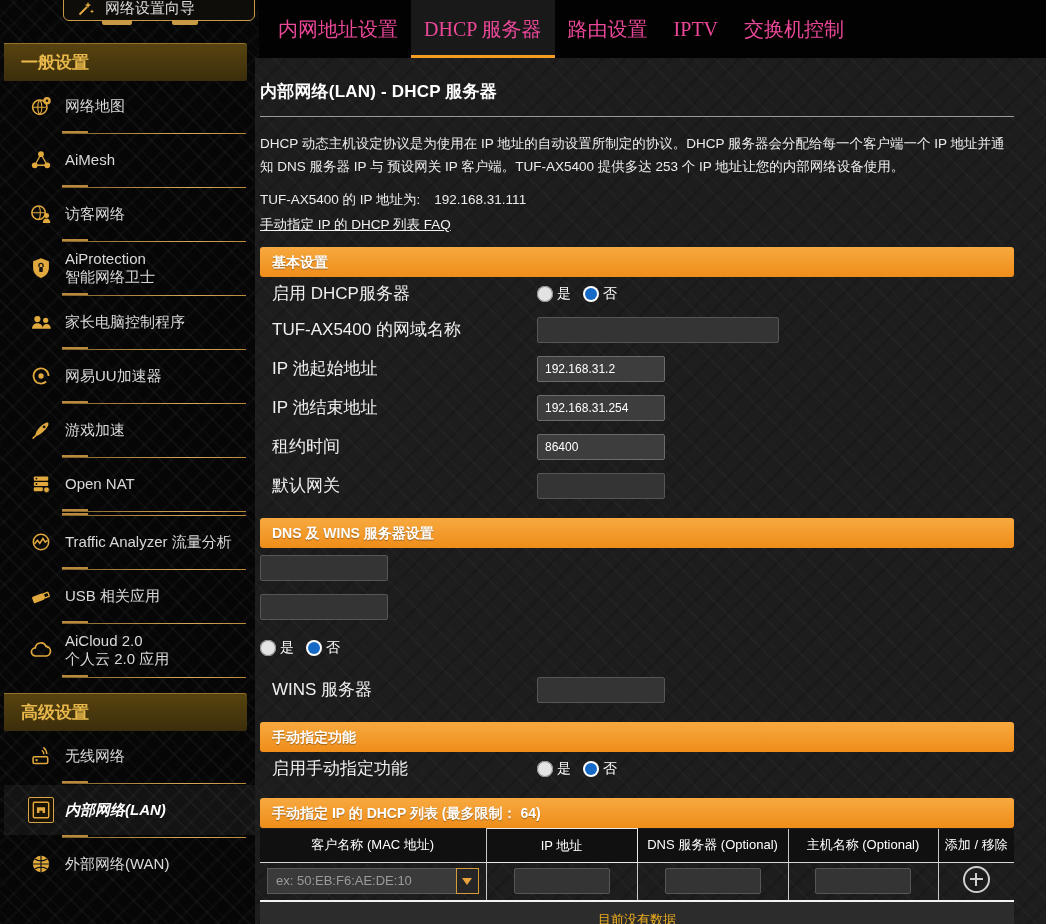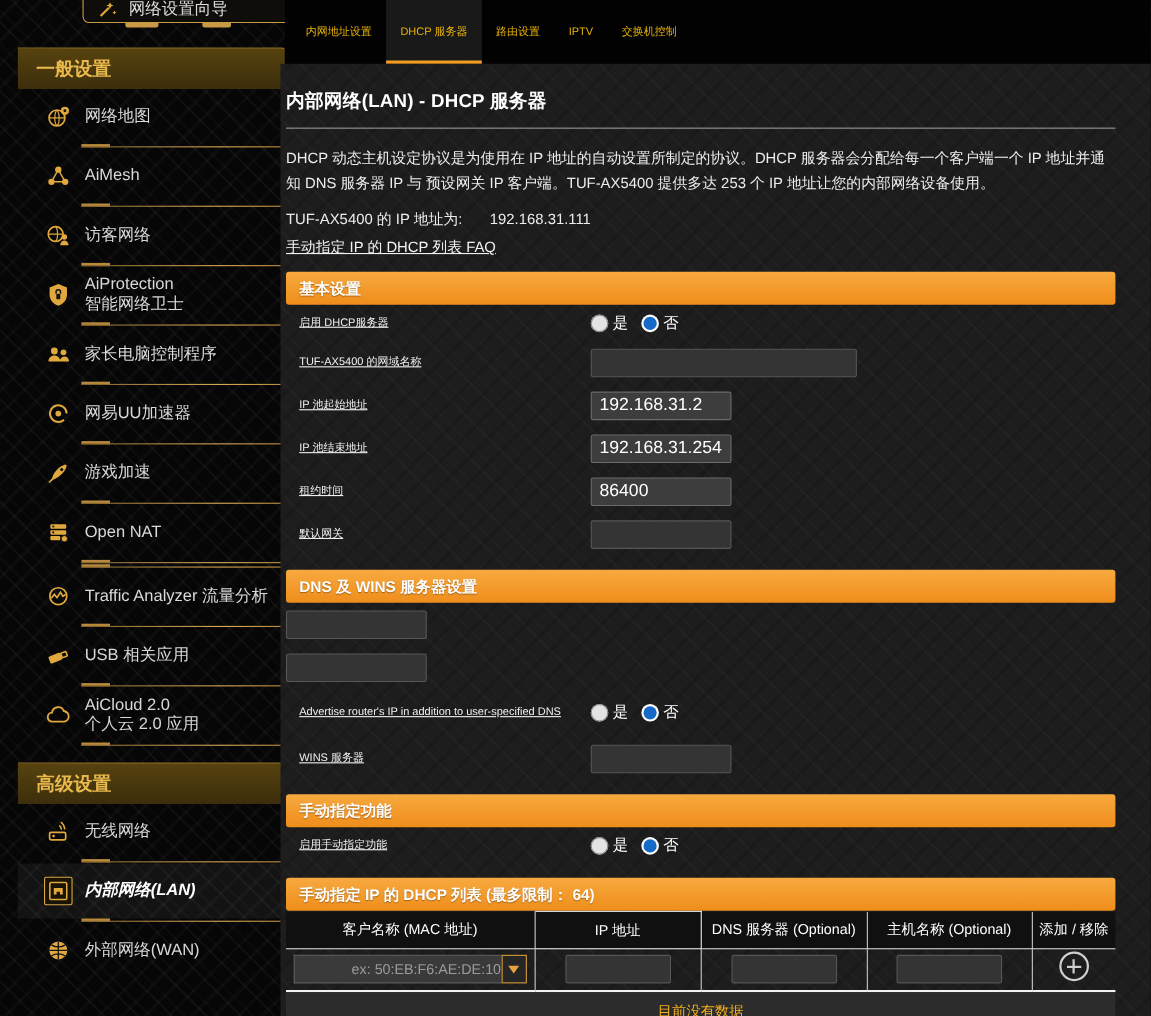--- a/index.html
+++ b/index.html
@@ -8,21 +8,21 @@
     position:relative;
     font-family:"Liberation Sans", sans-serif;
     background-color:#060606;
     background-image:
       repeating-linear-gradient(45deg, rgba(255,255,255,0.035) 0 2px, transparent 2px 8px, rgba(255,255,255,0.018) 8px 10px, transparent 10px 22px),
       repeating-linear-gradient(-45deg, rgba(255,255,255,0.022) 0 3px, transparent 3px 15px);
     color:#e6e6e6;
   }
 
   
-  .sidebar { position:absolute; left:16px; top:0; width:259px; height:728px; }
+  .sidebar { position:absolute; left:4px; top:0; width:259px; height:728px; }
   .wizard-box {
     position:absolute; top:-29px; left:59px; width:192px; height:50px;
     border:1px solid #c99a45; border-radius:6px; background:#0e0d0a;
     display:flex; align-items:flex-end; gap:9px; padding:3px 10px 2px 12px;
     color:#dcdcdc; font-size:15px;
   }
   .wizard-notch { position:absolute; top:21px; height:4px; background:#c99a45; border-radius:0 0 2px 2px; }
   .notch-a { left:98px; width:30px; }
   .notch-b { left:168px; width:26px; }
   .side-header {
@@ -43,52 +43,52 @@
   .side-item.active { background:rgba(255,255,255,0.055);font-style:italic; }
   .side-item.active .txt { color:#ffffff; font-weight:bold; }
   .side-item.active .ico { border:1px solid #d8a445; background:#191303; border-radius:2px; }
   .sep { position:relative; height:4px; margin:0 17px 0 58px; }
   .sep::before { content:''; position:absolute; left:0; top:0; width:26px; height:3px; background:#b98a3c; }
   .sep::after  { content:''; position:absolute; left:0; right:0; top:2px; height:1px;
                  background:linear-gradient(90deg,#7d5f2a,#d8a856 70%,#b98a3c); }
 
   
   .tabbar { position:absolute; left:259px; top:0; width:787px; height:58px; background:#020202; display:flex; padding-left:6px; }
-  .tab { display:flex; align-items:center; padding:0 13px; font-size:10px; color:#eab308; cursor:pointer; white-space:nowrap; }
+  .tab { display:flex; align-items:center; padding:0 13px; font-size:20px; color:#ec4899; cursor:pointer; white-space:nowrap;font-family:Liberation Serif, serif; }
   .tab.active { background:#191919; border-bottom:3px solid #f49b22; padding-top:3px; }
 
   
   .panel {
     position:absolute; left:255px; top:58px; width:820px; height:866px;
     background-color:#1d1d1d;
     background-image:
       repeating-linear-gradient(45deg, rgba(255,255,255,0.025) 0 2px, transparent 2px 9px, rgba(255,255,255,0.012) 9px 11px, transparent 11px 24px),
       repeating-linear-gradient(-45deg, rgba(0,0,0,0.12) 0 3px, transparent 3px 16px);
   }
   .content { margin-left:5px; width:754px; padding-top:22px; }
   .page-title { font-size:17px; font-weight:bold; color:#ffffff; letter-spacing:.2px; }
   .title-rule { border:none; border-top:1px solid #9a9a9a; margin:13px 0 0 0; }
   .desc { margin-top:15px; font-size:13.5px; line-height:23px; color:#ececec; }
   .ip-line { margin-top:13px; font-size:13.5px; color:#ececec; }
-  .ip-line .val { margin-left:25px; }
+  .ip-line .val { margin-left:14px; }
   .faq-link { display:inline-block; margin-top:7px; font-size:13.5px; color:#f2f2f2; text-decoration:underline; cursor:pointer; }
 
   .sec-bar {
     margin-top:13px; height:30px; line-height:30px; padding-left:12px;
     background:linear-gradient(180deg,#f7a93f,#ef8d1a);
     color:#fff; font-size:14px; font-weight:bold; border-radius:3px;
     text-shadow:0 1px 1px rgba(0,0,0,.35);
   }
   .row { display:flex; align-items:center; min-height:39px; }
   .row.compact { min-height:33px; }
   .row.tall { min-height:44px; }
-  .row .lbl { width:277px; padding-left:12px; font-size:10px; color:#f0f0f0; line-height:18px;text-decoration:underline; }
+  .row .lbl { width:277px; padding-left:12px; font-size:17px; color:#f0f0f0; line-height:18px; }
   .tin {
     height:26px; background:#3d3d3d; border:1px solid #6b6b6b; border-radius:2px;
-    color:#fff; font-size:16px; padding:0 7px; font-family:"Liberation Sans", sans-serif;
+    color:#fff; font-size:12px; padding:0 7px; font-family:"Liberation Sans", sans-serif;
   }
   .tin.dim { background:#343434; border-color:#565656; }
   .tin.w-wide { width:242px; }
   .tin.w-ip { width:128px; }
 
   .radio { width:16px; height:16px; border-radius:50%; display:inline-block; cursor:pointer; }
   .radio.off { background:#e3e3e3; box-shadow:inset 0 0 0 1px #8a8a8a; }
   .radio.on { background:#fff; position:relative; }
   .radio.on::after { content:''; position:absolute; left:2px; top:2px; width:12px; height:12px; border-radius:50%; background:#1569c7; }
   .rlabel { font-size:14px; color:#fff; margin:0 12px 0 4px; vertical-align:2px; }
@@ -103,21 +103,21 @@
   table.dhcp th:last-child { border-right:none; }
   table.dhcp th.hl { border:1px solid #e9e9e9; }
   table.dhcp td {
     height:38px; border-right:1px solid #c9c9c9; border-bottom:2px solid #f2f2f2;
     text-align:center; vertical-align:middle;
   }
   table.dhcp td:last-child { border-right:none; }
   .mac-wrap { display:flex; align-items:center; padding:0 7px; }
   .mac-select {
     flex:1; height:26px; background:#3a3a3a; border:1px solid #5a5a5a; border-right:none;
-    color:#9b9b9b; font-size:13px; line-height:24px; text-align:right; padding-left:8px;
+    color:#9b9b9b; font-size:13px; line-height:24px; text-align:left; padding-left:8px;
     white-space:nowrap; overflow:hidden; cursor:pointer;
   }
   .dd-btn {
     width:23px; height:26px; background:#262626; border:1px solid #d39b3a;
     display:flex; align-items:center; justify-content:center; cursor:pointer;
   }
   .dd-btn::after { content:''; width:0; height:0; border-left:5px solid transparent; border-right:5px solid transparent; border-top:7px solid #e8a33c; }
   .cell-in { width:96px; }
   .add-btn {
     width:27px; height:27px; border:2px solid #cfcfcf; border-radius:50%;
@@ -395,21 +395,20 @@
 
     <div class="row">
       <input class="tin dim w-ip" type="text" value="" style="">
     </div>
 
     <div class="row">
       <input class="tin dim w-ip" type="text" value="" style="">
     </div>
 
     <div class="row tall">
-      <div class="lbl">Advertise router's IP in addition to user-specified DNS</div>
       <div class="radio-group">
         <span class="radio off"></span>
           <span class="rlabel">是</span>
         <span class="radio on"></span>
           <span class="rlabel">否</span>
       </div>
     </div>
 
     <div class="row">
       <div class="lbl">WINS 服务器</div>

